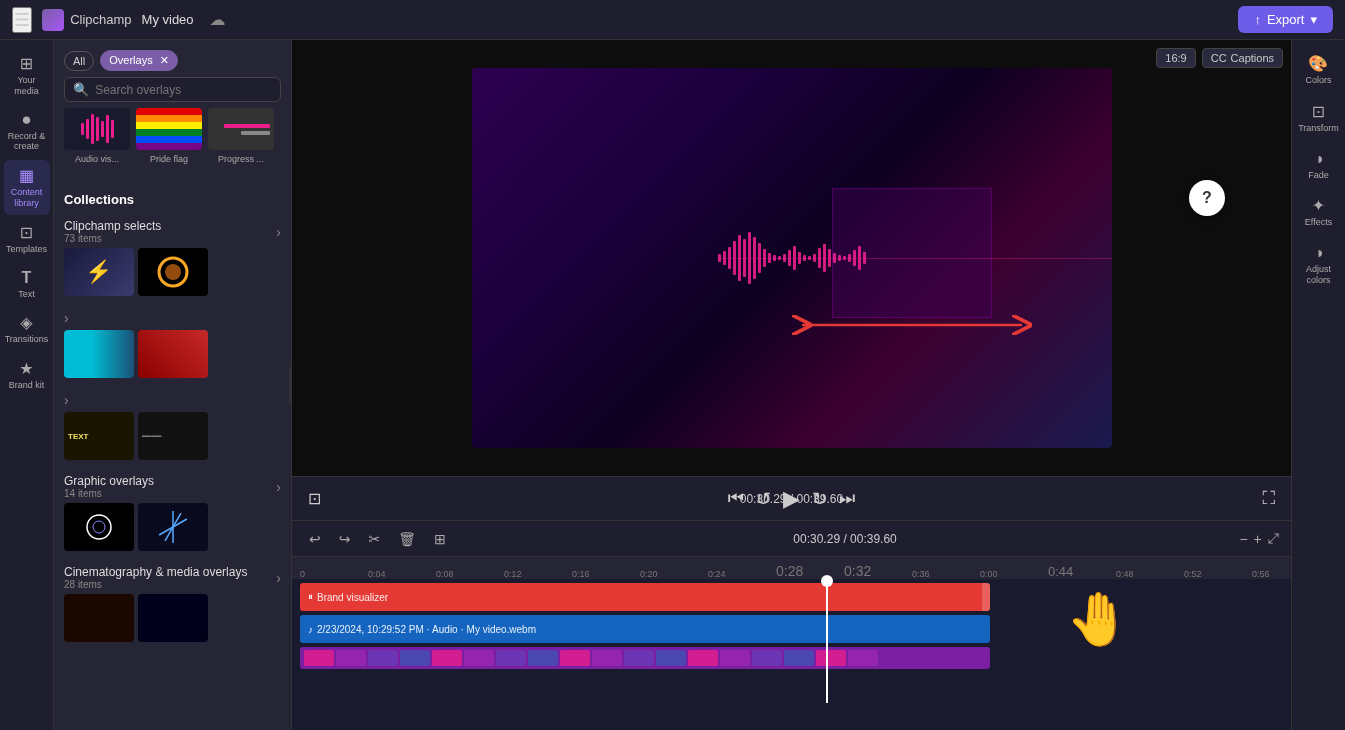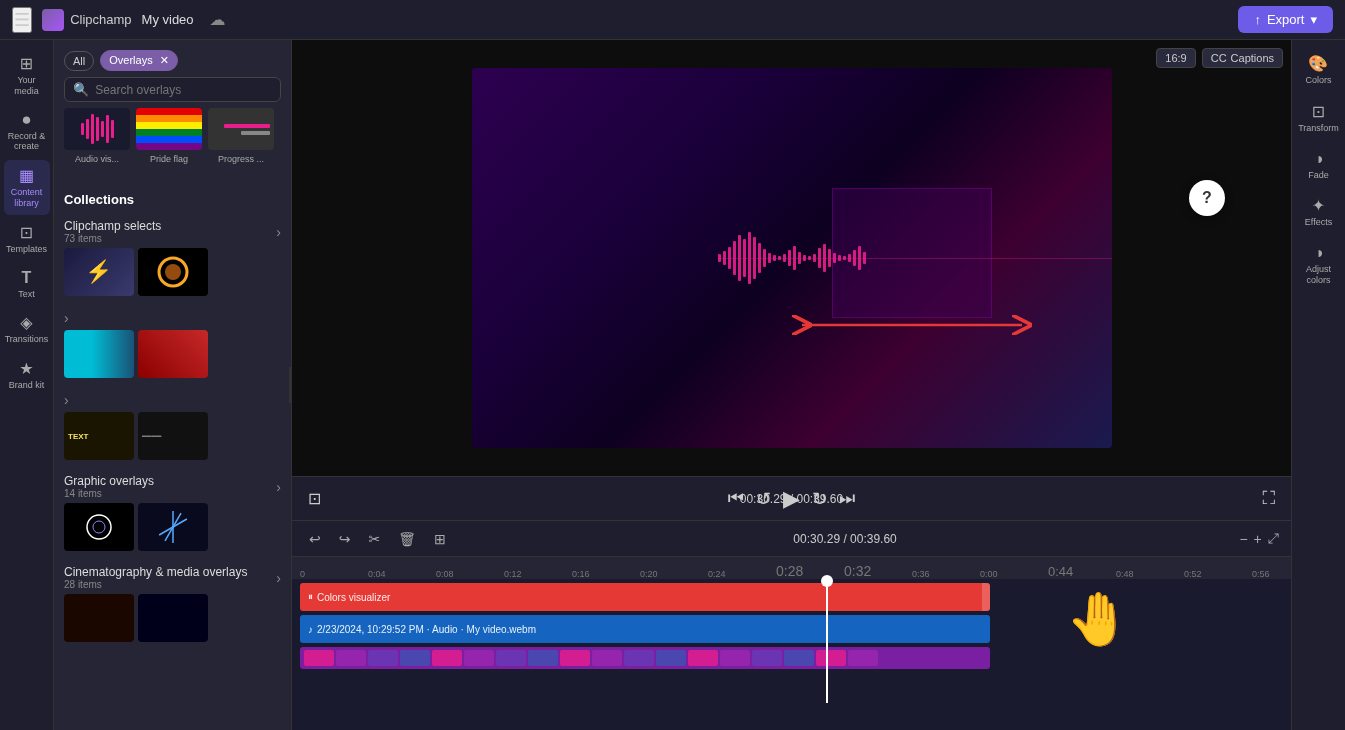--- a/index.html
+++ b/index.html
@@ -446,21 +446,21 @@
               <span style="font-size:9px;color:#777;">0:56</span>
             </div>
           </div>
         </div>
 
         <div style="position:relative;height:120px;">
 
           <div style="position:absolute;top:4px;left:8px;right:0;height:28px;">
             <div style="position:absolute;left:0;width:690px;height:28px;background:#e53935;border-radius:3px;display:flex;align-items:center;padding:0 8px;gap:4px;">
               <span style="font-size:10px;color:rgba(255,255,255,0.9);">⏸</span>
-              <span style="font-size:10px;color:rgba(255,255,255,0.9);">Colors visualizer</span>
+              <span style="font-size:10px;color:rgba(255,255,255,0.9);">Brand visualizer</span>
 
               <div style="position:absolute;right:0;width:8px;height:100%;background:rgba(255,255,255,0.2);border-radius:0 3px 3px 0;cursor:ew-resize;"></div>
             </div>
           </div>
 
           <div style="position:absolute;top:36px;left:8px;right:0;height:28px;">
             <div style="position:absolute;left:0;width:690px;height:28px;background:#1565c0;border-radius:3px;display:flex;align-items:center;padding:0 8px;gap:4px;overflow:hidden;">
               <span style="font-size:10px;color:rgba(255,255,255,0.9);">♪</span>
               <span style="font-size:10px;color:rgba(255,255,255,0.9);white-space:nowrap;">2/23/2024, 10:29:52 PM · Audio · My video.webm</span>
             </div>

